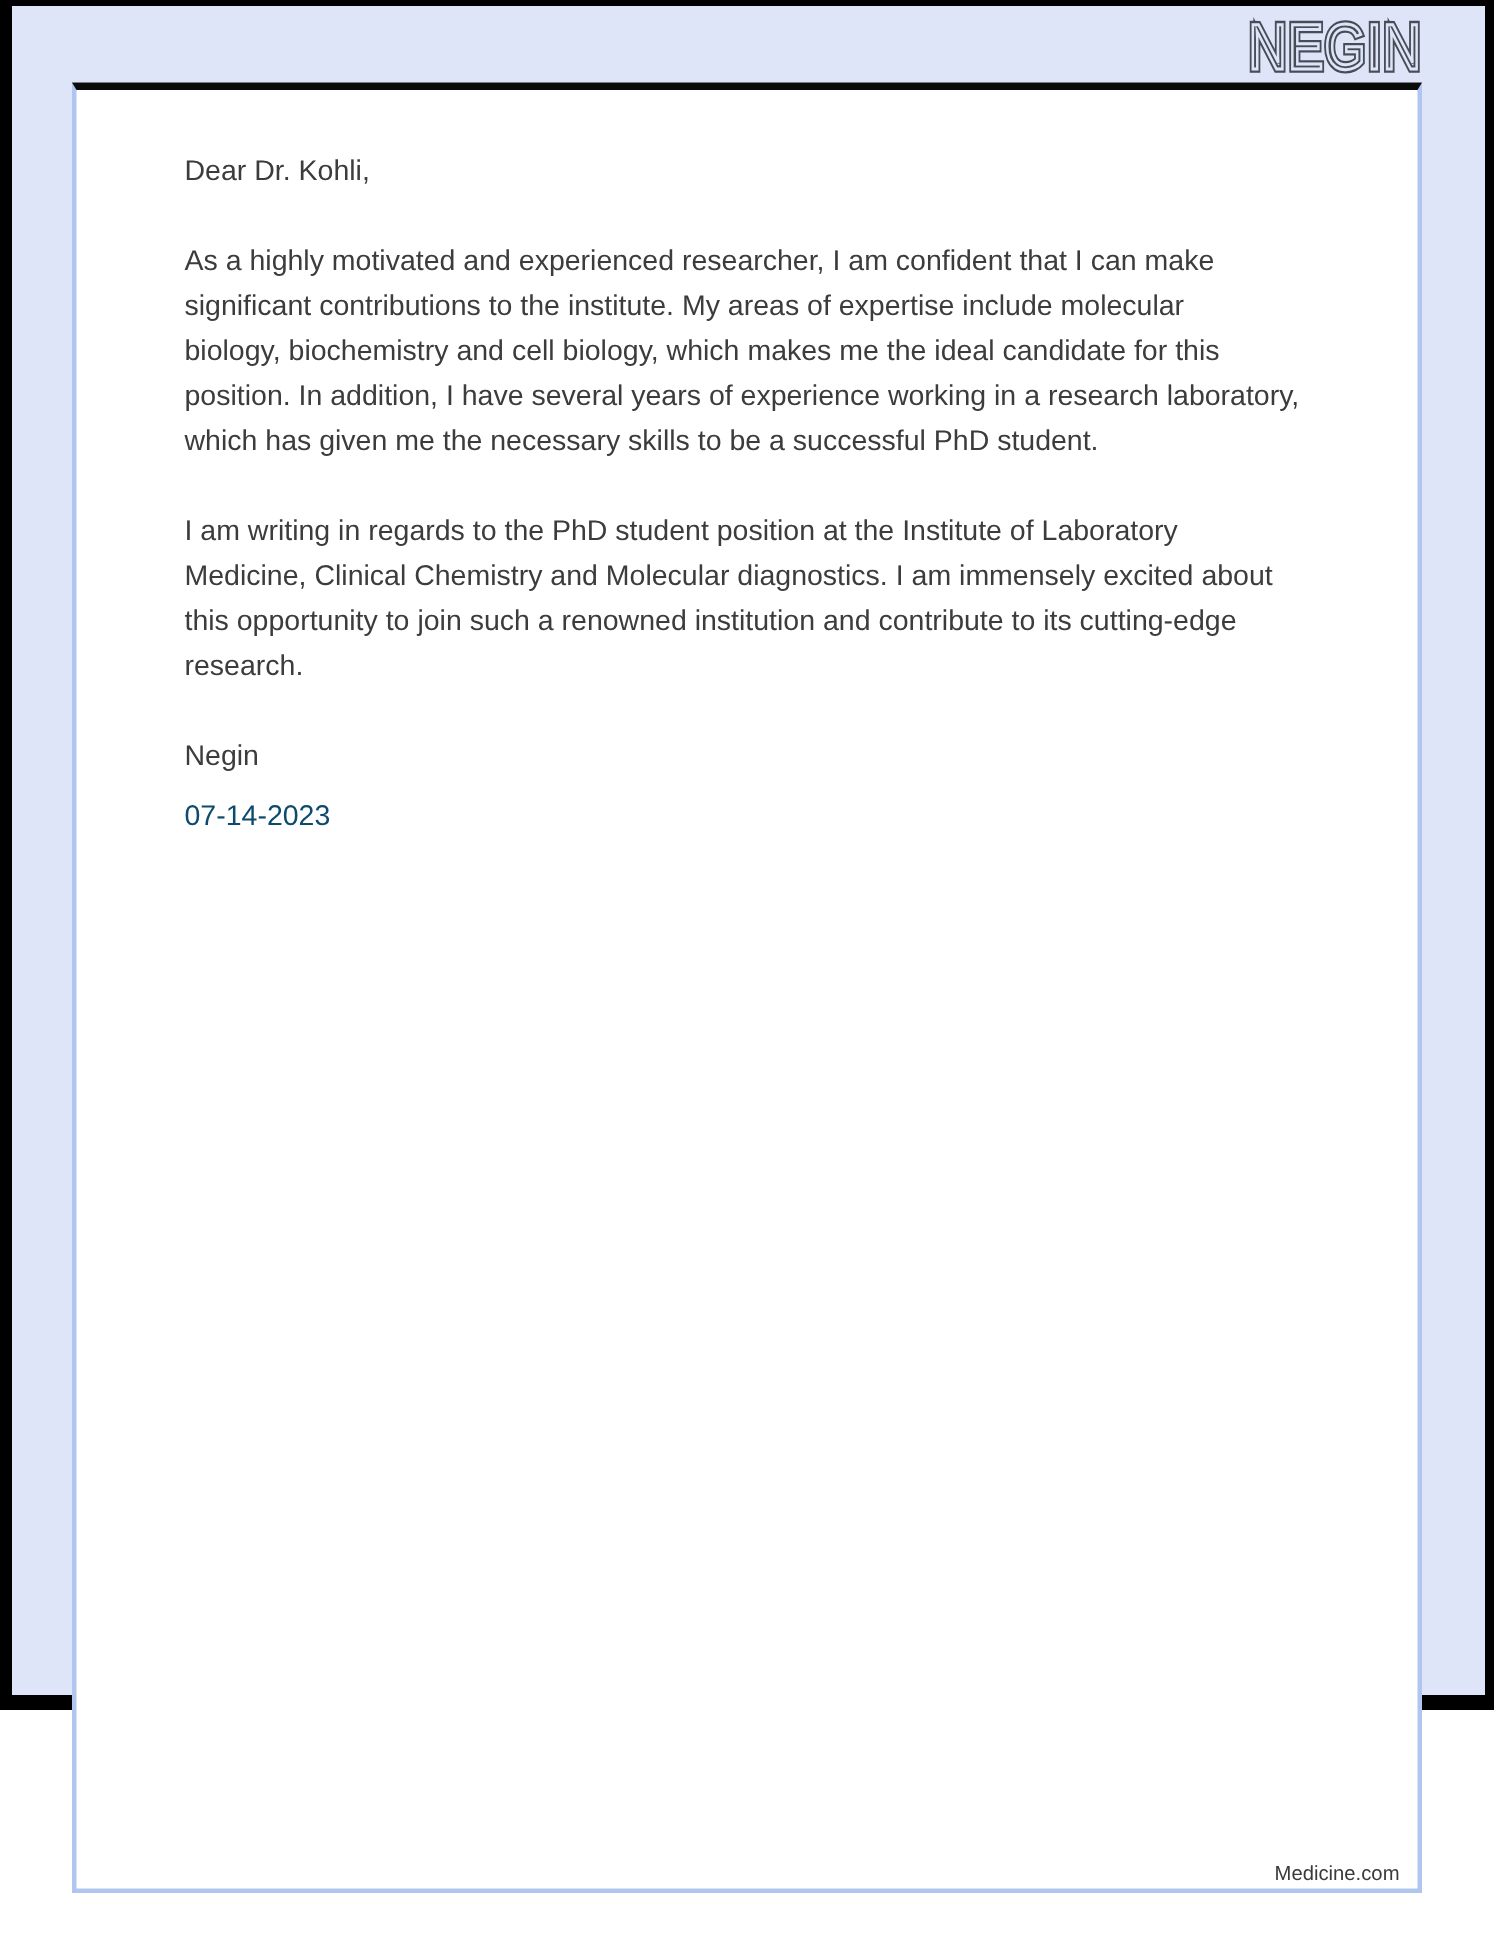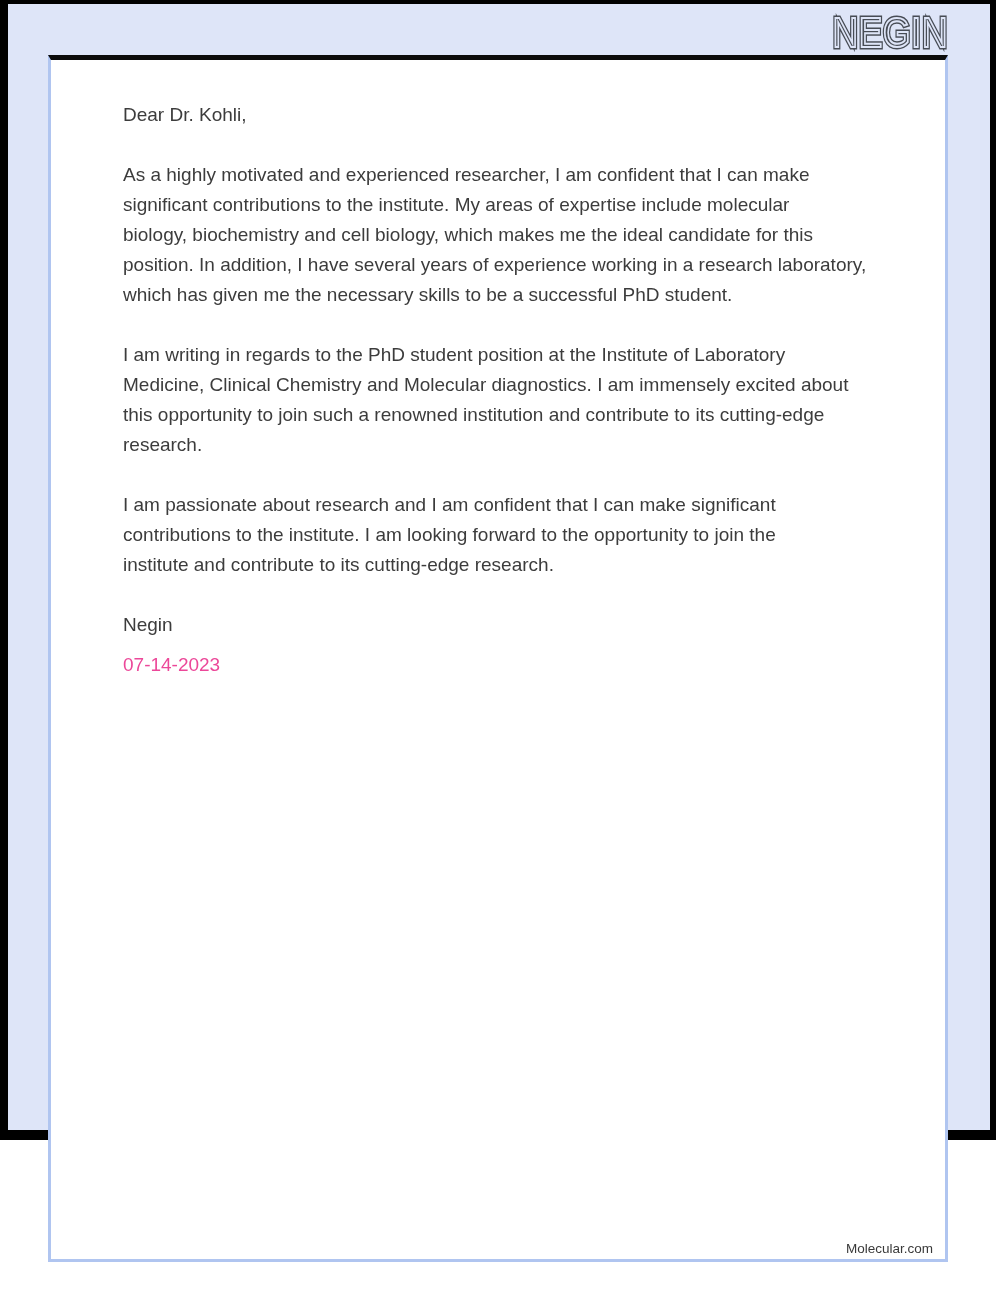--- a/index.html
+++ b/index.html
@@ -74,21 +74,21 @@
   }
 
   .letter-body .block { white-space: pre; }
 
   .salutation { margin-bottom: 30px; }
   .paragraph { margin-bottom: 30px; }
   .closing { margin-top: 30px; margin-bottom: 30px; }
   .signature { margin-bottom: 10px; }
 
   .letter-date {
-    color: #ec4899;
+    color: #0c4a6e;
     cursor: pointer;
   }
 
   .watermark {
     position: absolute;
     right: 12px;
     bottom: 1px;
     font-size: 13.5px;
     color: #3a3a3a;
     line-height: 18px;
@@ -114,26 +114,23 @@
 significant contributions to the institute. My areas of expertise include molecular
 biology, biochemistry and cell biology, which makes me the ideal candidate for this
 position. In addition, I have several years of experience working in a research laboratory,
 which has given me the necessary skills to be a successful PhD student.</div>
 
       <div class="block paragraph">I am writing in regards to the PhD student position at the Institute of Laboratory
 Medicine, Clinical Chemistry and Molecular diagnostics. I am immensely excited about
 this opportunity to join such a renowned institution and contribute to its cutting-edge
 research.</div>
 
-      <div class="block paragraph">I am passionate about research and I am confident that I can make significant
-contributions to the institute. I am looking forward to the opportunity to join the
-institute and contribute to its cutting-edge research.</div>
 
 
       <div class="block signature">Negin</div>
 
       <div class="block letter-date">07-14-2023</div>
 
     </div>
 
-    <div class="watermark">Molecular.com</div>
+    <div class="watermark">Medicine.com</div>
   </div>
 </div>
 
 </body></html>

